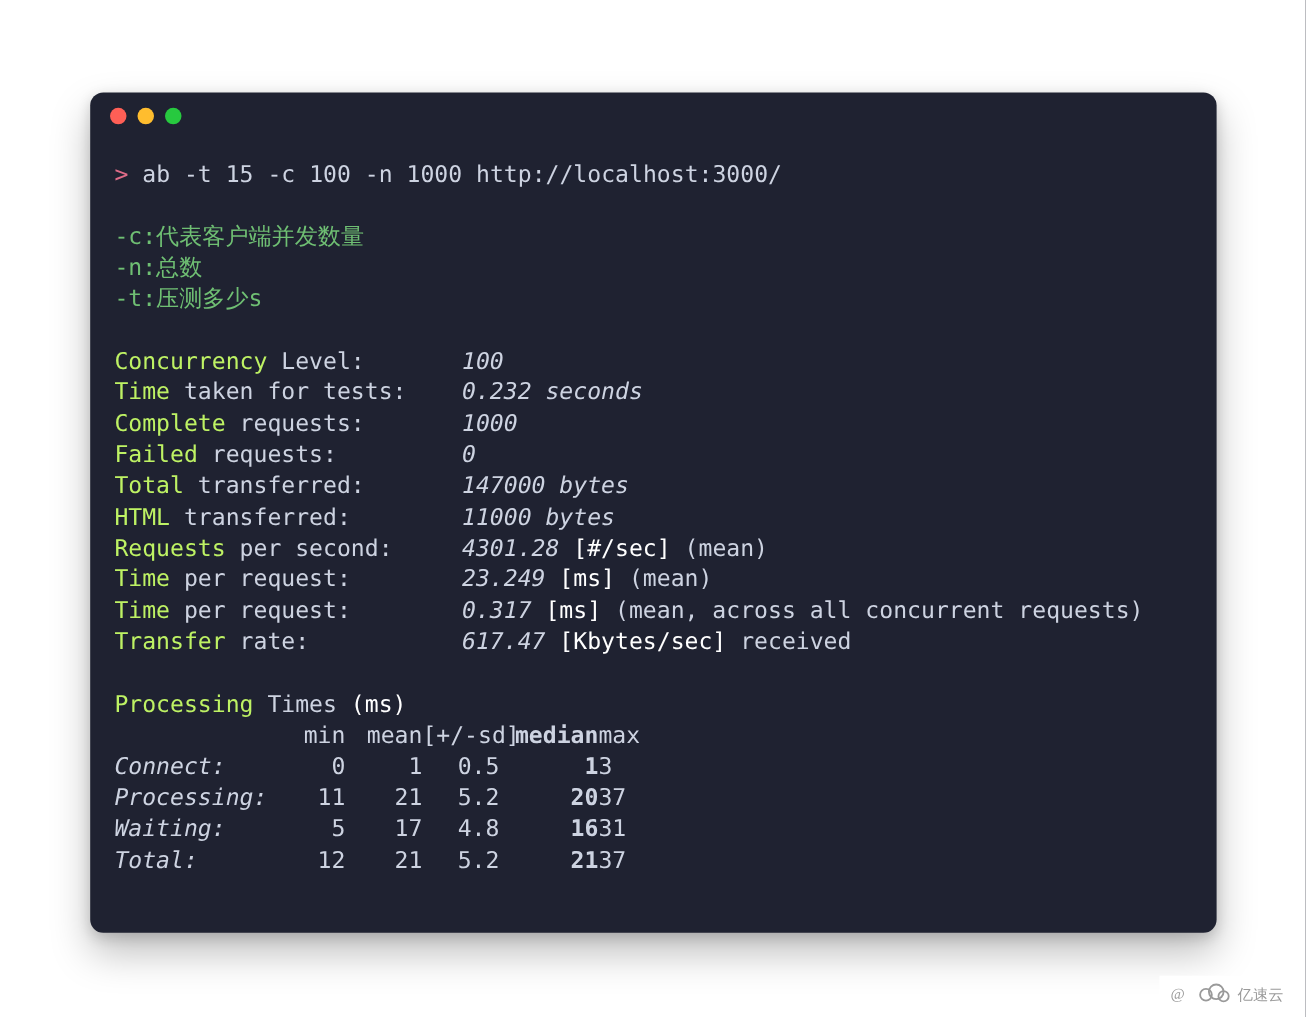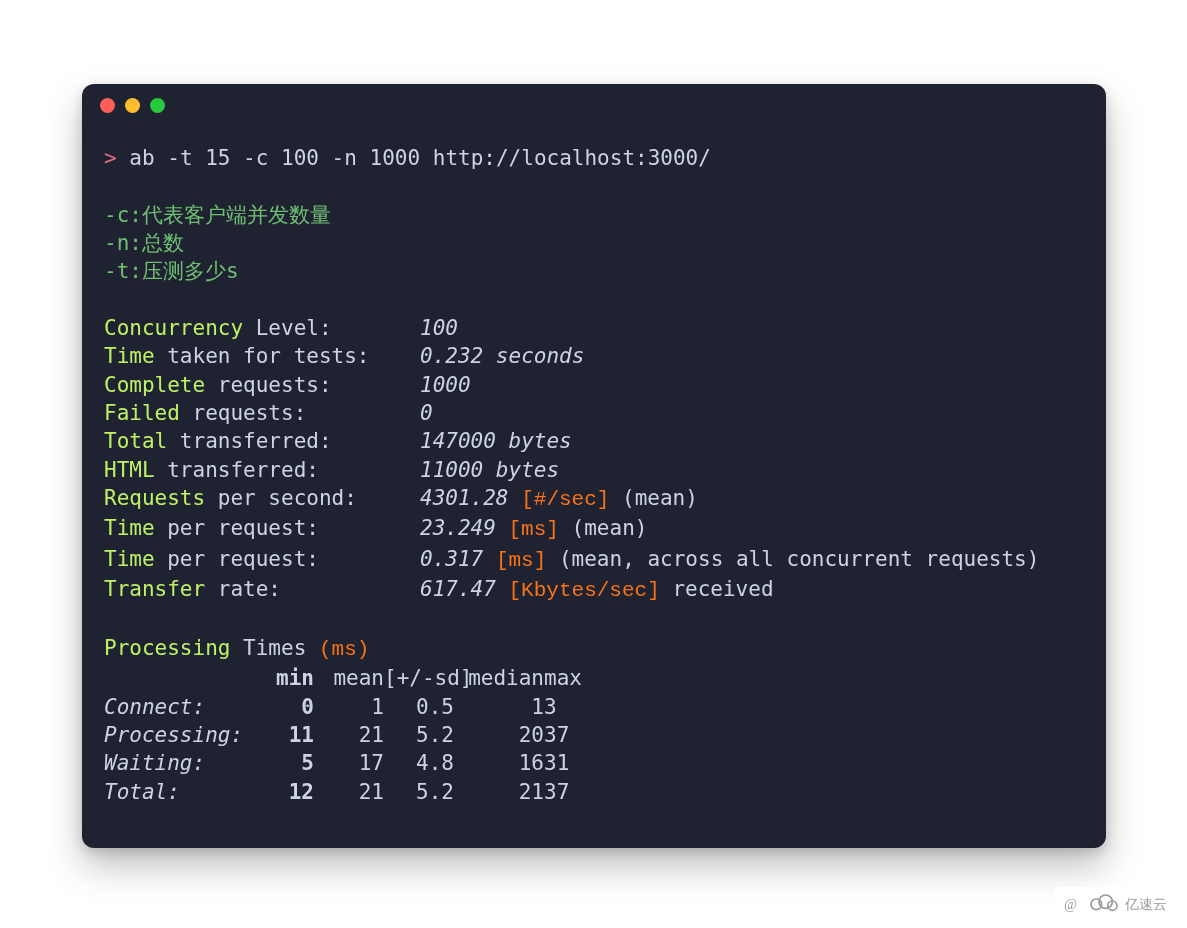--- a/index.html
+++ b/index.html
@@ -36,29 +36,29 @@
     padding: 18px 22px 24px 22px;
     font-size: 21px;
     line-height: 1.35;
     white-space: pre;
     color: #cdd3e1;
   }
 
   .prompt   { color: #e06c88; }
   .keyword  { color: #bef264; }
   .comment  { color: #6fbf73; }
-  .unit     { color: #f97316; font-family: Liberation Mono, monospace; }
+  .unit     { color: #ffffff; }
   .w-label { display: inline-block; width: 316px; }
   .w-val   { display: inline; font-style: italic; }
 
   .ct-name   { display: inline-block; width: 150px; font-style: italic; }
-  .ct-min    { display: inline-block; width: 60px; text-align: right; font-weight: bold; }
+  .ct-min    { display: inline-block; width: 60px; text-align: right; }
   .ct-mean   { display: inline-block; width: 70px; text-align: right; }
   .ct-sd     { display: inline-block; width: 70px; text-align: right; }
-  .ct-median { display: inline-block; width: 90px; text-align: right; }
+  .ct-median { display: inline-block; width: 90px; text-align: right; font-weight: bold; }
   .ct-max    { display: inline-block; width: 90px; }
 
   .watermark {
     position: absolute;
     right: 10px;
     bottom: 6px;
     background: #ffffff;
     color: #9a9a9a;
     font-family: sans-serif;
     font-size: 14px;

